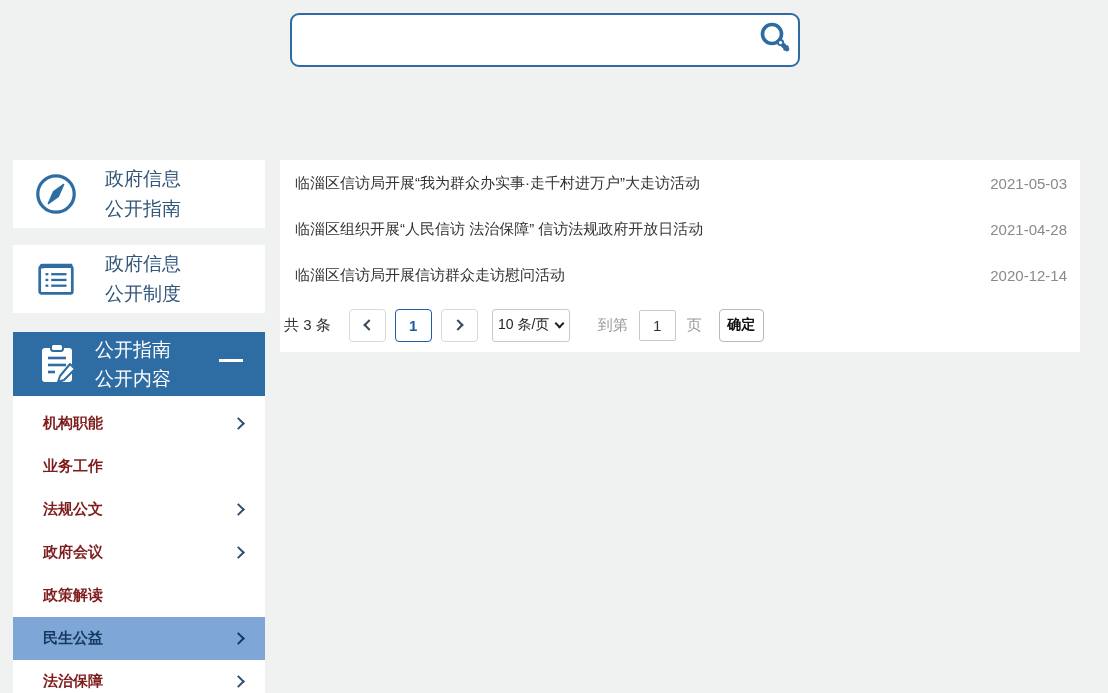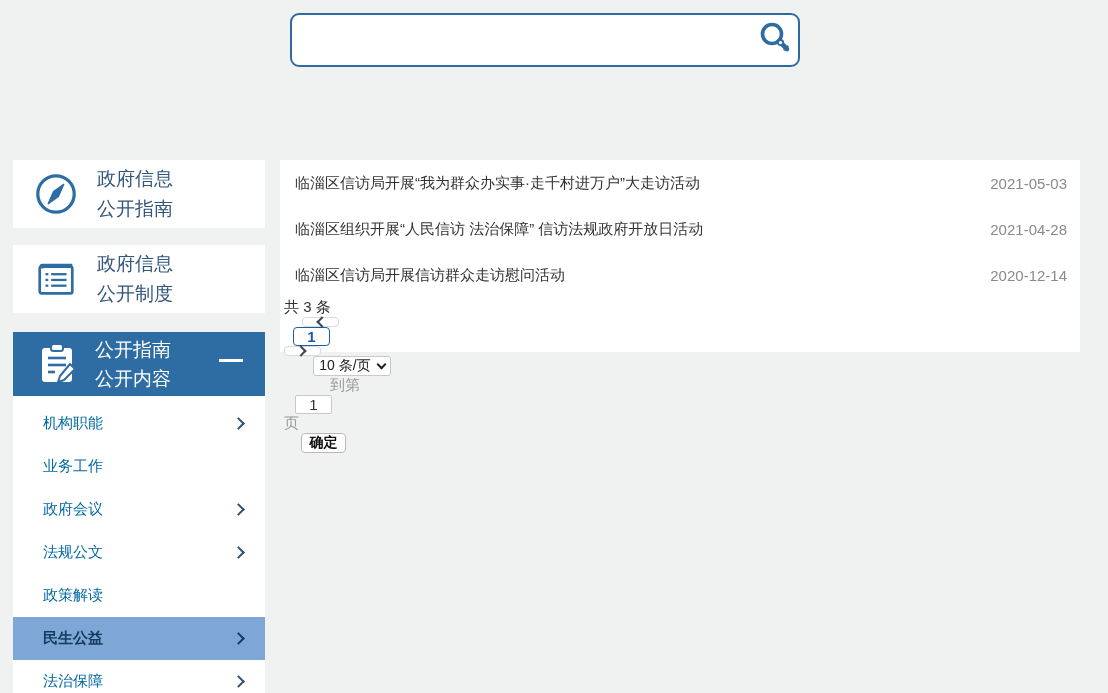--- a/index.html
+++ b/index.html
@@ -19,79 +19,79 @@
     flex:1; height:100%; border:none; outline:none; background:transparent;
     font-size:17px; padding:0 14px; color:#333;
   }
   .search-btn {
     width:46px; height:100%; border:none; background:transparent; cursor:pointer;
     display:flex; align-items:center; justify-content:center;
   }
   
   .side-card {
     position:absolute; left:13px; width:252px; height:68px; background:#fff;
-    display:flex; align-items:center; cursor:pointer;
+    display:flex; align-items:center; cursor:pointer;gap:8px;
   }
   .side-card .icon-wrap { width:46px; height:46px; margin-left:20px; flex:none; }
   .side-card .card-label { margin-left:18px; font-size:19px; color:#33567b; line-height:1.6; }
   .side-card-1 { top:160px; }
   .side-card-2 { top:245px; }
   .side-active {
     position:absolute; left:13px; top:332px; width:252px; height:64px;
     background:#2e6da4; display:flex; align-items:center; cursor:pointer;
   }
   .side-active .icon-wrap { width:40px; height:44px; margin-left:24px; flex:none; }
   .side-active .card-label { margin-left:18px; font-size:19px; color:#fff; line-height:1.55; }
   .minus-bar { width:24px; height:3px; background:#fff; margin-left:auto; margin-right:22px; margin-top:-8px; }
   .submenu {
     position:absolute; left:13px; top:396px; width:252px; height:310px; background:#fff;
     padding-top:6px;
   }
   .submenu-item {
     height:43px; display:flex; align-items:center; padding:0 22px 0 30px;
-    font-size:15px; color:#0369a1; cursor:pointer;
+    font-size:15px; color:#7f1d1d; cursor:pointer;font-weight:bold;
   }
   .submenu-item .chev { margin-left:auto; color:#31506e; }
   .submenu-item.active { background:#7ea6d6; color:#17395e; font-weight:bold; }
   .submenu-item.active .chev { color:#17395e; }
   .chev {
     width:9px; height:9px; border-right:2px solid currentColor; border-bottom:2px solid currentColor;
     transform:rotate(-45deg); display:inline-block;
   }
   
   .content { position:absolute; left:280px; top:160px; width:800px; height:192px; background:#fff; }
   .news-row {
     height:46px; display:flex; align-items:center; padding:0 13px 0 15px; cursor:default;
   }
   .news-title { font-size:15px; color:#333; cursor:pointer; white-space:nowrap; overflow:hidden; }
   .news-date { margin-left:auto; font-size:15px; color:#8a8a8a; white-space:nowrap; }
   
-  .pager { height:54px; display:flex; padding-left:4px;flex-direction:column; }
+  .pager { height:54px; display:flex; align-items:center; padding-left:4px; }
   .pager .total { font-size:15px; color:#333; }
   .pg-btn {
     width:37px; height:33px; background:#fff; border:1px solid #d9d9d9; border-radius:4px;
     display:flex; align-items:center; justify-content:center; cursor:pointer; color:#3a4a5a;
   }
   .pg-btn .chev { width:8px; height:8px; }
   .pg-prev { margin-left:18px; }
   .pg-prev .chev { transform:rotate(135deg); margin-left:3px; }
   .pg-next .chev { transform:rotate(-45deg); margin-right:3px; }
   .pg-page {
     width:37px; height:33px; margin:0 9px; background:#fff; border:1px solid #1d5da8; border-radius:4px;
     color:#1d5da8; font-size:15px; font-weight:bold;
     display:flex; align-items:center; justify-content:center; cursor:pointer;
   }
   .pg-next { margin-right:0; }
   .page-size {
-    margin-left:29px; width:78px; height:33px; border:1px solid #c9c9c9; border-radius:3px; background:#fff;
+    margin-left:14px; width:78px; height:33px; border:1px solid #c9c9c9; border-radius:3px; background:#fff;
     display:flex; align-items:center; justify-content:center; gap:7px;
     font-size:14px; color:#222; cursor:pointer;
   }
   .page-size .chev { width:7px; height:7px; transform:rotate(45deg); margin-top:-3px; color:#222; }
-  .goto-label { margin-left:46px; font-size:15px; color:#9a9a9a; }
+  .goto-label { margin-left:28px; font-size:15px; color:#9a9a9a; }
   .goto-input {
     width:37px; height:31px; margin:0 11px; border:1px solid #c9c9c9; border-radius:2px;
     text-align:center; font-size:15px; color:#333; outline:none;
   }
   .page-label { font-size:15px; color:#9a9a9a; }
   .confirm-btn {
     margin-left:17px; width:45px; height:33px; background:#fff; border:1px solid #b9b9b9; border-radius:4px;
     font-size:14px; color:#111; font-weight:bold; cursor:pointer;
     display:flex; align-items:center; justify-content:center;
   }
@@ -165,25 +165,25 @@
 
 <div class="submenu">
   <div class="submenu-item">
     <span>机构职能</span>
     <span class="chev"></span>
   </div>
   <div class="submenu-item">
     <span>业务工作</span>
   </div>
   <div class="submenu-item">
+    <span>法规公文</span>
+    <span class="chev"></span>
+  </div>
+  <div class="submenu-item">
     <span>政府会议</span>
-    <span class="chev"></span>
-  </div>
-  <div class="submenu-item">
-    <span>法规公文</span>
     <span class="chev"></span>
   </div>
   <div class="submenu-item">
     <span>政策解读</span>
   </div>
   <div class="submenu-item active">
     <span>民生公益</span>
     <span class="chev"></span>
   </div>
   <div class="submenu-item">

